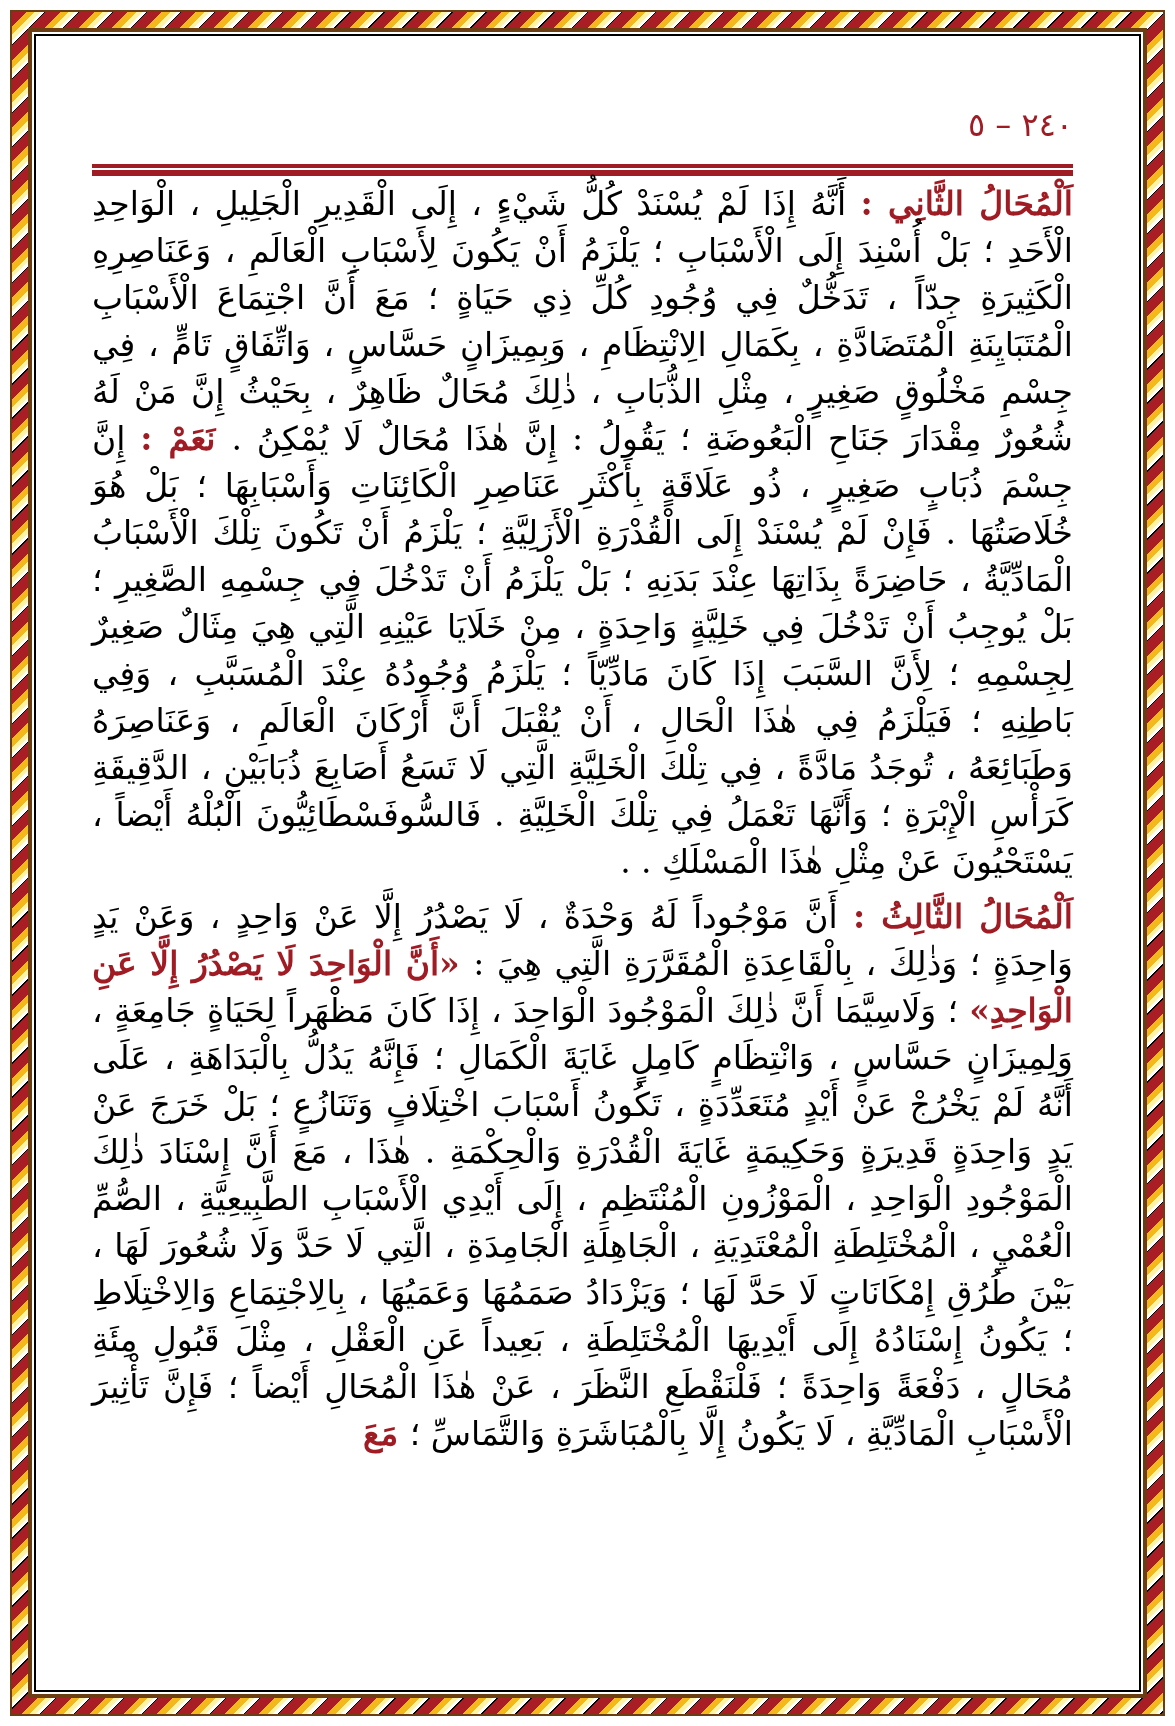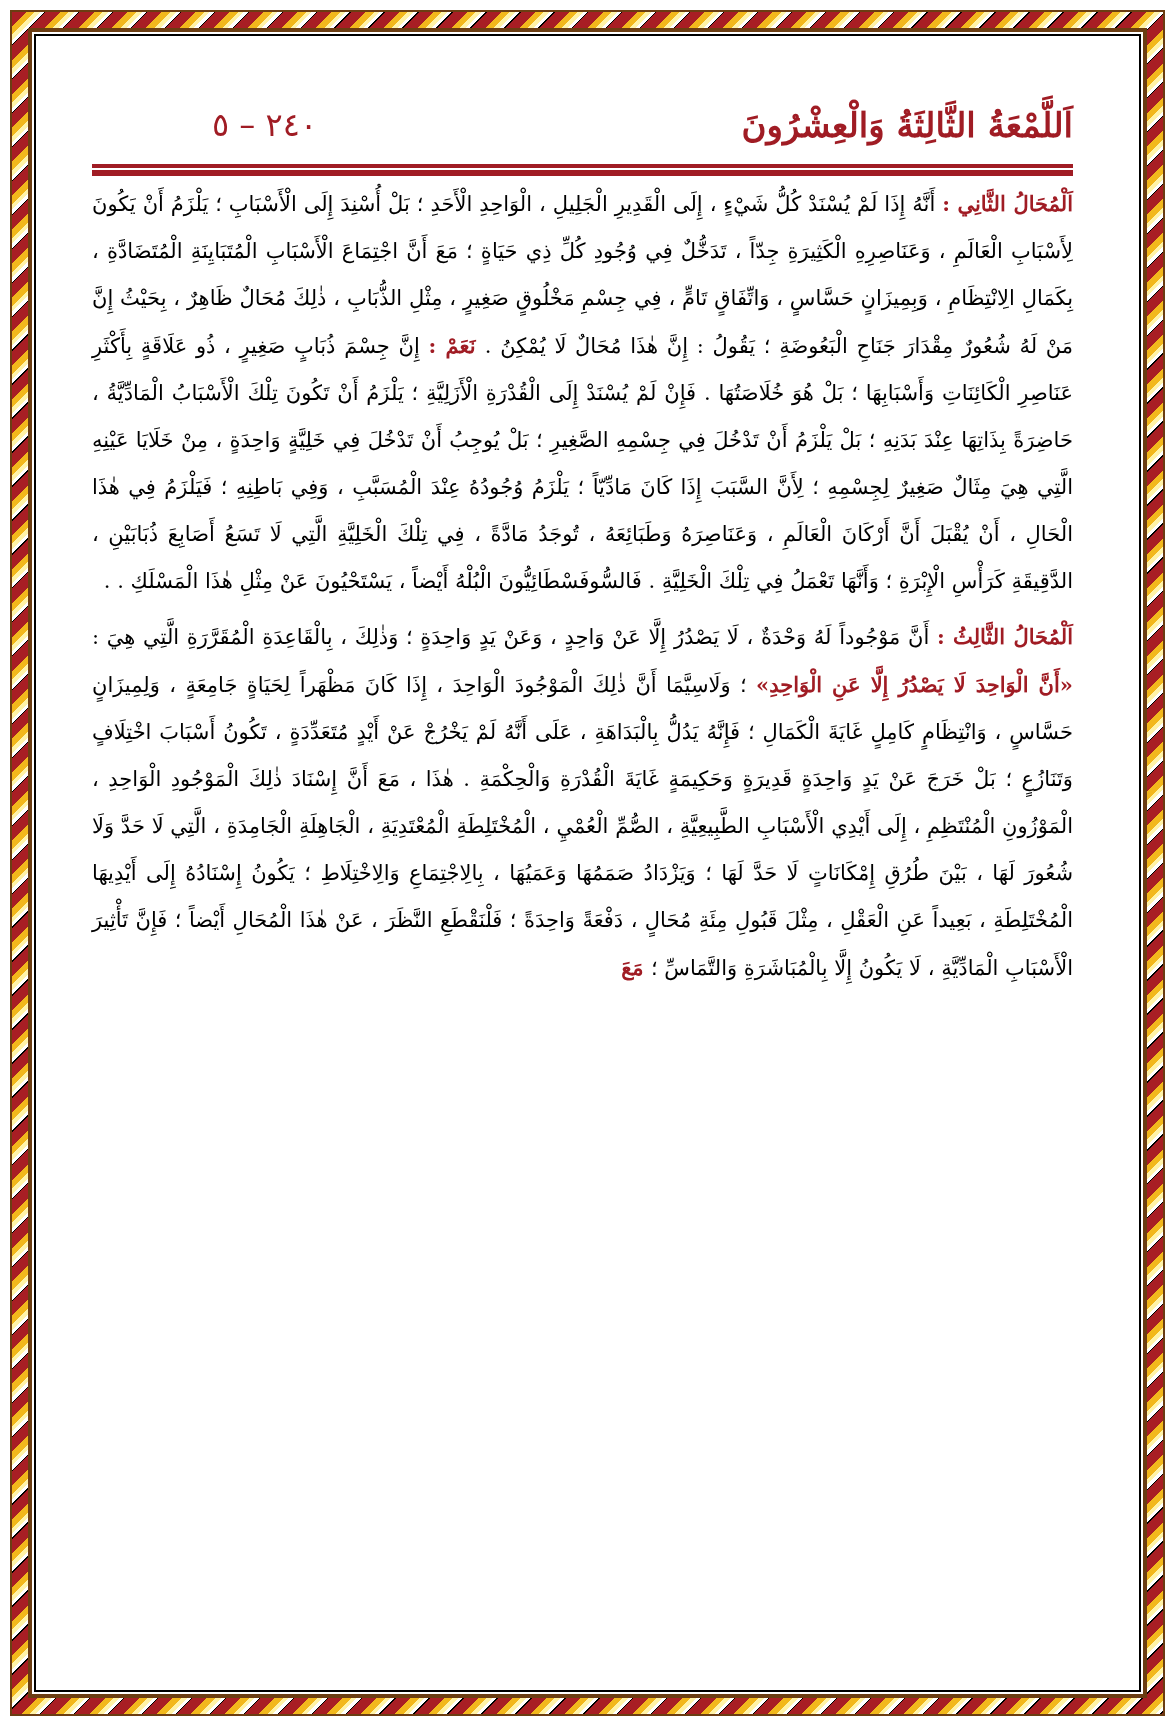--- a/index.html
+++ b/index.html
@@ -27,32 +27,31 @@
   .page-num {
     font-family:"DejaVu Sans", sans-serif; font-weight:normal; font-size:32px; color:#a01c24;
   }
   .rule {
     position:absolute; left:60px; right:70px; top:132px; height:12px;
     border-top:4px solid #a01c24; border-bottom:6px solid #a01c24; box-sizing:border-box;
   }
   .body-text {
     position:absolute; left:60px; right:70px; top:148px;
     direction:rtl; text-align:justify; text-align-last:right;
-    font-family:"DejaVu Serif", serif; font-size:21px; line-height:47px; color:#000;
+    font-family:"DejaVu Serif", serif; font-size:33px; line-height:47px; color:#000;
   }
   .body-text p { margin:0 0 8px 0; }
   .red { color:#a01c24; font-weight:bold; }
 </style>
 </head>
 <body>
 
 <div class="frame">
   <div class="frame-inner">
     <div class="header">
-      <span class="header-title">اَللَّمْعَةُ الثَّالِثَةُ وَالْعِشْرُونَ</span>
       <span class="page-num">٢٤٠ – ٥</span>
     </div>
     <div class="rule"></div>
     <div class="body-text">
       <p>
         <span class="red">اَلْمُحَالُ الثَّانِي :</span><span> أَنَّهُ إِذَا لَمْ يُسْنَدْ كُلُّ شَيْءٍ ، إِلَى الْقَدِيرِ الْجَلِيلِ ، الْوَاحِدِ الْأَحَدِ ؛ بَلْ أُسْنِدَ إِلَى الْأَسْبَابِ ؛ يَلْزَمُ أَنْ يَكُونَ لِأَسْبَابِ الْعَالَمِ ، وَعَنَاصِرِهِ الْكَثِيرَةِ جِدّاً ، تَدَخُّلٌ فِي وُجُودِ كُلِّ ذِي حَيَاةٍ ؛ مَعَ أَنَّ اجْتِمَاعَ الْأَسْبَابِ الْمُتَبَايِنَةِ الْمُتَضَادَّةِ ، بِكَمَالِ الِانْتِظَامِ ، وَبِمِيزَانٍ حَسَّاسٍ ، وَاتِّفَاقٍ تَامٍّ ، فِي جِسْمِ مَخْلُوقٍ صَغِيرٍ ، مِثْلِ الذُّبَابِ ، ذٰلِكَ مُحَالٌ ظَاهِرٌ ، بِحَيْثُ إِنَّ مَنْ لَهُ شُعُورٌ مِقْدَارَ جَنَاحِ الْبَعُوضَةِ ؛ يَقُولُ : إِنَّ هٰذَا مُحَالٌ لَا يُمْكِنُ .</span><span class="red"> نَعَمْ :</span><span> إِنَّ جِسْمَ ذُبَابٍ صَغِيرٍ ، ذُو عَلَاقَةٍ بِأَكْثَرِ عَنَاصِرِ الْكَائِنَاتِ وَأَسْبَابِهَا ؛ بَلْ هُوَ خُلَاصَتُهَا . فَإِنْ لَمْ يُسْنَدْ إِلَى الْقُدْرَةِ الْأَزَلِيَّةِ ؛ يَلْزَمُ أَنْ تَكُونَ تِلْكَ الْأَسْبَابُ الْمَادِّيَّةُ ، حَاضِرَةً بِذَاتِهَا عِنْدَ بَدَنِهِ ؛ بَلْ يَلْزَمُ أَنْ تَدْخُلَ فِي جِسْمِهِ الصَّغِيرِ ؛ بَلْ يُوجِبُ أَنْ تَدْخُلَ فِي خَلِيَّةٍ وَاحِدَةٍ ، مِنْ خَلَايَا عَيْنِهِ الَّتِي هِيَ مِثَالٌ صَغِيرٌ لِجِسْمِهِ ؛ لِأَنَّ السَّبَبَ إِذَا كَانَ مَادِّيّاً ؛ يَلْزَمُ وُجُودُهُ عِنْدَ الْمُسَبَّبِ ، وَفِي بَاطِنِهِ ؛ فَيَلْزَمُ فِي هٰذَا الْحَالِ ، أَنْ يُقْبَلَ أَنَّ أَرْكَانَ الْعَالَمِ ، وَعَنَاصِرَهُ وَطَبَائِعَهُ ، تُوجَدُ مَادَّةً ، فِي تِلْكَ الْخَلِيَّةِ الَّتِي لَا تَسَعُ أَصَابِعَ ذُبَابَيْنِ ، الدَّقِيقَةِ كَرَأْسِ الْإِبْرَةِ ؛ وَأَنَّهَا تَعْمَلُ فِي تِلْكَ الْخَلِيَّةِ . فَالسُّوفَسْطَائِيُّونَ الْبُلْهُ أَيْضاً ، يَسْتَحْيُونَ عَنْ مِثْلِ هٰذَا الْمَسْلَكِ . .</span>
       </p>
       <p>
         <span class="red">اَلْمُحَالُ الثَّالِثُ :</span><span> أَنَّ مَوْجُوداً لَهُ وَحْدَةٌ ، لَا يَصْدُرُ إِلَّا عَنْ وَاحِدٍ ، وَعَنْ يَدٍ وَاحِدَةٍ ؛ وَذٰلِكَ ، بِالْقَاعِدَةِ الْمُقَرَّرَةِ الَّتِي هِيَ :</span><span class="red"> «أَنَّ الْوَاحِدَ لَا يَصْدُرُ إِلَّا عَنِ الْوَاحِدِ»</span><span> ؛ وَلَاسِيَّمَا أَنَّ ذٰلِكَ الْمَوْجُودَ الْوَاحِدَ ، إِذَا كَانَ مَظْهَراً لِحَيَاةٍ جَامِعَةٍ ، وَلِمِيزَانٍ حَسَّاسٍ ، وَانْتِظَامٍ كَامِلٍ غَايَةَ الْكَمَالِ ؛ فَإِنَّهُ يَدُلُّ بِالْبَدَاهَةِ ، عَلَى أَنَّهُ لَمْ يَخْرُجْ عَنْ أَيْدٍ مُتَعَدِّدَةٍ ، تَكُونُ أَسْبَابَ اخْتِلَافٍ وَتَنَازُعٍ ؛ بَلْ خَرَجَ عَنْ يَدٍ وَاحِدَةٍ قَدِيرَةٍ وَحَكِيمَةٍ غَايَةَ الْقُدْرَةِ وَالْحِكْمَةِ . هٰذَا ، مَعَ أَنَّ إِسْنَادَ ذٰلِكَ الْمَوْجُودِ الْوَاحِدِ ، الْمَوْزُونِ الْمُنْتَظِمِ ، إِلَى أَيْدِي الْأَسْبَابِ الطَّبِيعِيَّةِ ، الصُّمِّ الْعُمْيِ ، الْمُخْتَلِطَةِ الْمُعْتَدِيَةِ ، الْجَاهِلَةِ الْجَامِدَةِ ، الَّتِي لَا حَدَّ وَلَا شُعُورَ لَهَا ، بَيْنَ طُرُقِ إِمْكَانَاتٍ لَا حَدَّ لَهَا ؛ وَيَزْدَادُ صَمَمُهَا وَعَمَيُهَا ، بِالِاجْتِمَاعِ وَالِاخْتِلَاطِ ؛ يَكُونُ إِسْنَادُهُ إِلَى أَيْدِيهَا الْمُخْتَلِطَةِ ، بَعِيداً عَنِ الْعَقْلِ ، مِثْلَ قَبُولِ مِئَةِ مُحَالٍ ، دَفْعَةً وَاحِدَةً ؛ فَلْنَقْطَعِ النَّظَرَ ، عَنْ هٰذَا الْمُحَالِ أَيْضاً ؛ فَإِنَّ تَأْثِيرَ الْأَسْبَابِ الْمَادِّيَّةِ ، لَا يَكُونُ إِلَّا بِالْمُبَاشَرَةِ وَالتَّمَاسِّ ؛</span><span class="red"> مَعَ</span>
       </p>

